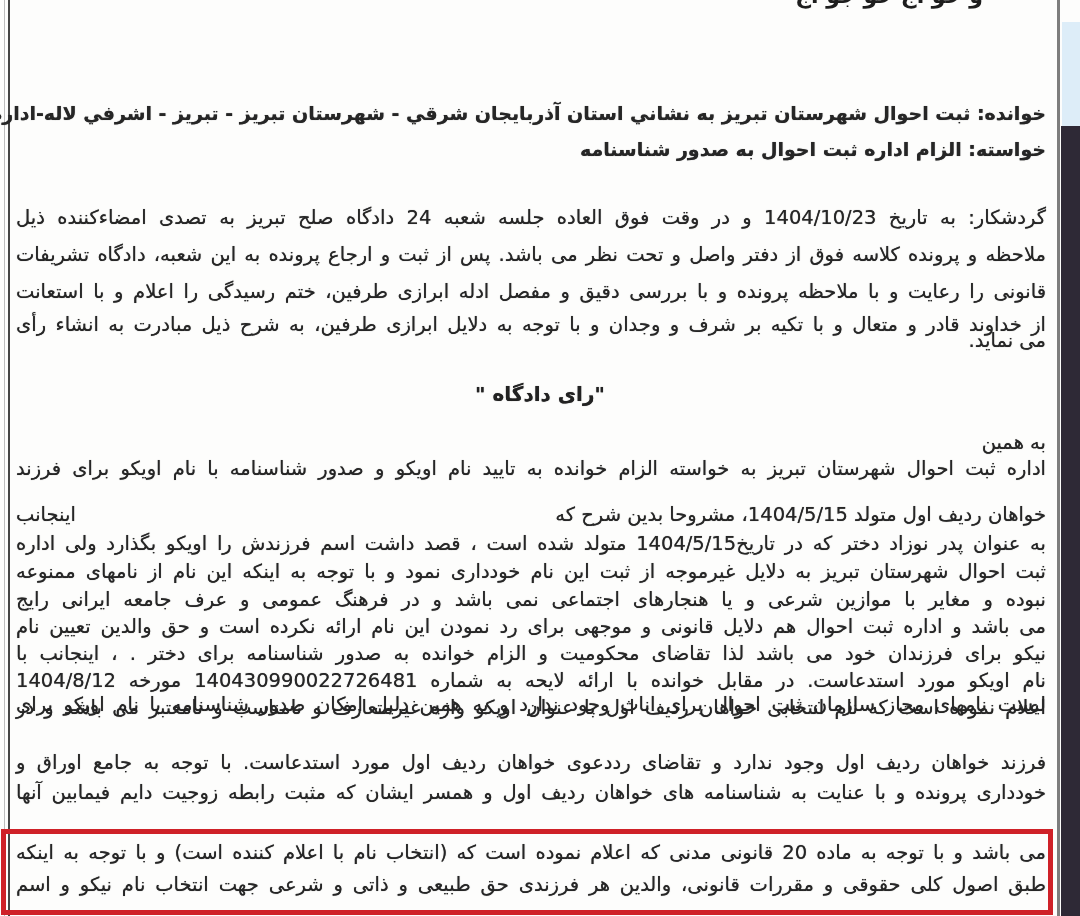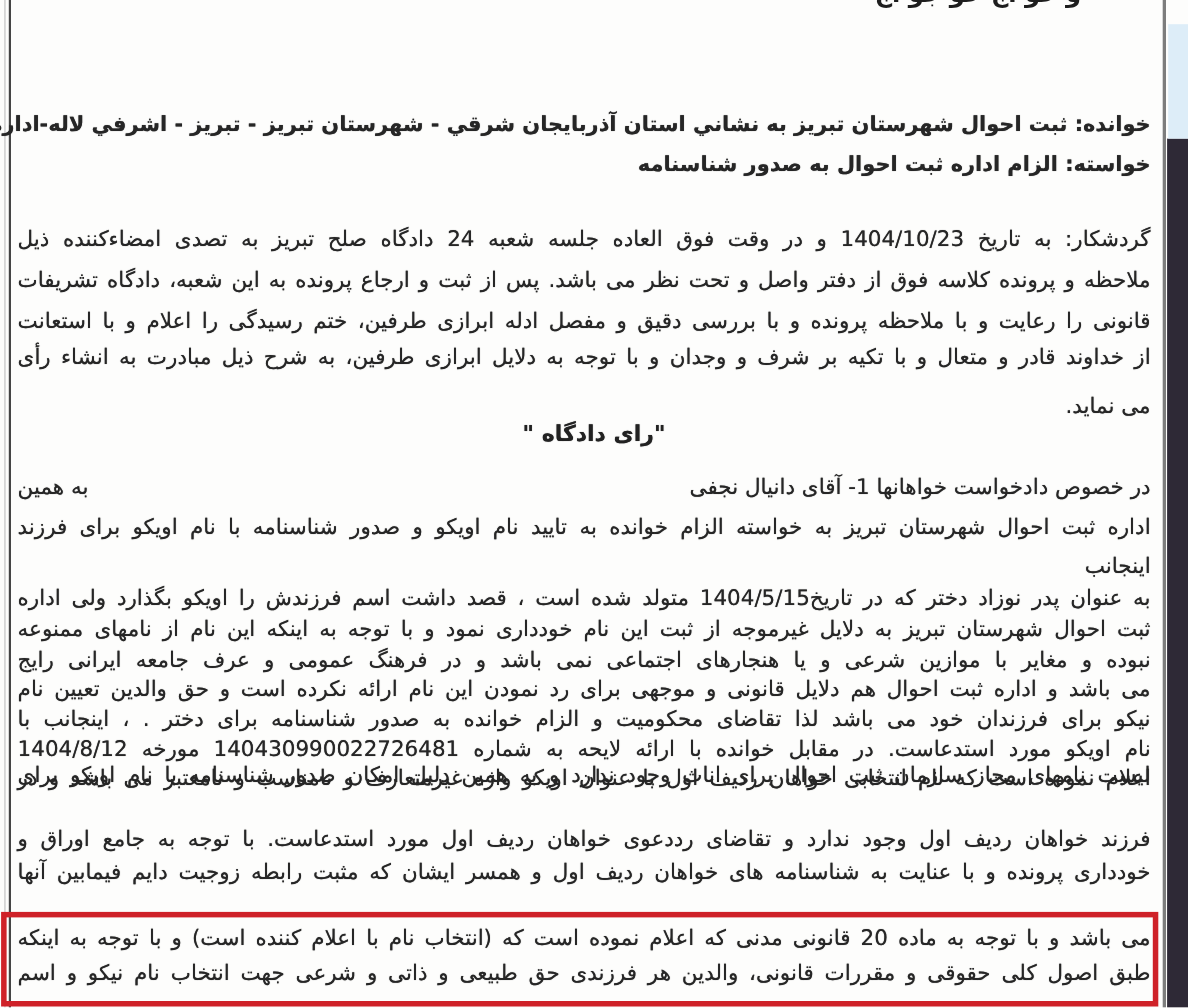--- a/index.html
+++ b/index.html
@@ -60,30 +60,30 @@
   <span class="frag">و حو اج حو جو اج</span>
 </div>
 
 <div class="doc-line hdr" style="top:100px">خوانده: ثبت احوال شهرستان تبريز به نشاني استان آذربايجان شرقي - شهرستان تبريز - تبريز - اشرفي لاله-اداره ثبت احوال شهرستان تبريز</div>
 <div class="doc-line hdr no-just" style="top:136px">خواسته: الزام اداره ثبت احوال به صدور شناسنامه</div>
 
 <div class="doc-line" style="top:205px">گردشکار: به تاریخ   1404/10/23 و در وقت فوق العاده جلسه شعبه 24 دادگاه صلح تبریز به تصدی امضاءکننده ذیل</div>
 <div class="doc-line" style="top:242px">ملاحظه و پرونده کلاسه فوق از دفتر واصل و تحت نظر می باشد. پس از ثبت و ارجاع پرونده به این شعبه، دادگاه تشریفات</div>
 <div class="doc-line" style="top:279px">قانونی را رعایت و با ملاحظه پرونده و با بررسی دقیق و مفصل ادله ابرازی طرفین، ختم رسیدگی را اعلام و با استعانت</div>
 <div class="doc-line" style="top:312px">از خداوند قادر و متعال و با تکیه بر شرف و وجدان و با توجه به دلایل ابرازی طرفین، به شرح ذیل مبادرت به انشاء رأی</div>
-<div class="doc-line no-just" style="top:356px">می نماید.</div>
+<div class="doc-line no-just" style="top:328px">می نماید.</div>
 
 <div class="title-line" style="top:382px">"رای دادگاه "</div>
 
 <div class="doc-line split" style="top:430px">
-  <span>در خصوص دادخواست خواهانها 1- آقای دانیال نجفی</span>
   <span class="l-part">به همین</span>
 </div>
-<div class="doc-line" style="top:466px">اداره ثبت احوال شهرستان تبریز  به خواسته الزام خوانده به تایید نام  اویکو  و صدور شناسنامه با نام اویکو  برای فرزند</div>
+<div class="doc-line" style="top:456px">اداره ثبت احوال شهرستان تبریز  به خواسته الزام خوانده به تایید نام  اویکو  و صدور شناسنامه با نام اویکو  برای فرزند</div>
 <div class="doc-line split" style="top:502px">
+  <span>خواهان ردیف اول متولد 1404/5/15، مشروحا بدین شرح که</span>
   <span class="l-part">اینجانب</span>
 </div>
 <div class="doc-line" style="top:531px">به عنوان پدر نوزاد دختر  که در تاریخ1404/5/15 متولد شده است ، قصد داشت اسم فرزندش را اویکو بگذارد ولی اداره</div>
 <div class="doc-line" style="top:559px">ثبت احوال شهرستان تبریز  به دلایل غیرموجه از ثبت این نام خودداری نمود و با توجه به اینکه این نام از نامهای ممنوعه</div>
 <div class="doc-line" style="top:587px">نبوده و مغایر با موازین شرعی و یا هنجارهای اجتماعی نمی باشد و در فرهنگ عمومی و عرف جامعه ایرانی رایج</div>
 <div class="doc-line" style="top:614px">می باشد و اداره ثبت احوال هم دلایل قانونی و موجهی برای رد نمودن این نام ارائه نکرده است و حق والدین تعیین نام</div>
 <div class="doc-line" style="top:641px">نیکو برای فرزندان خود می باشد لذا تقاضای محکومیت و الزام خوانده به صدور شناسنامه برای دختر  .  ، اینجانب با</div>
 <div class="doc-line" style="top:668px">نام اویکو  مورد استدعاست. در مقابل خوانده با ارائه لایحه به شماره 140430990022726481 مورخه 1404/8/12</div>
 <div class="doc-line" style="top:695px">اعلام نموده است که نام انتخابی خواهان ردیف اول با عنوان  اویکو واژه غیرمتعارف و نامناسب و نامعتبر می باشد و در</div>
 <div class="doc-line" style="top:692px">لیست نامهای مجاز سازمان ثبت احوال برای  اناث وجود ندارد و به همین دلیل امکان صدور شناسنامه با نام اویکو برای</div>

